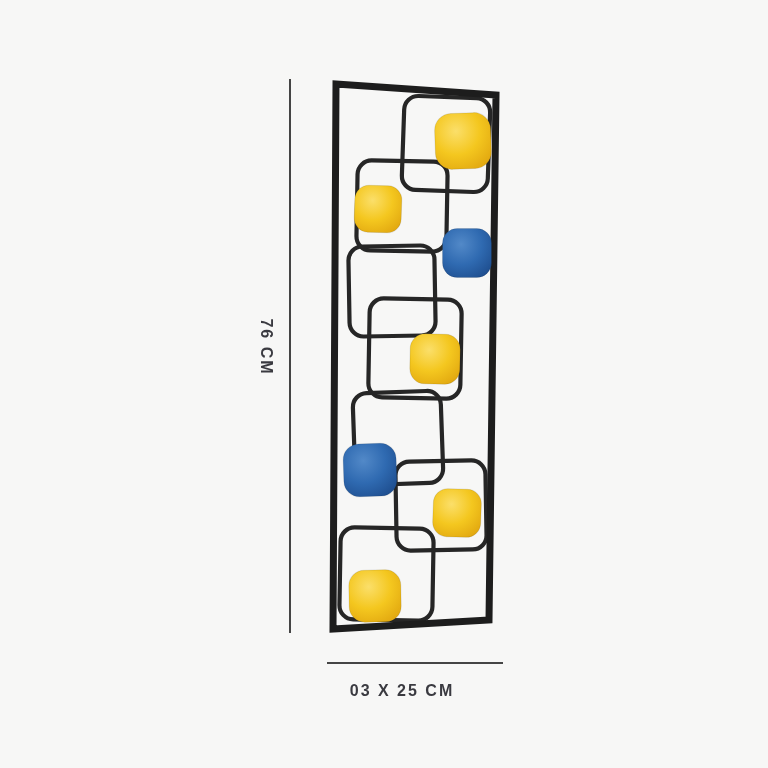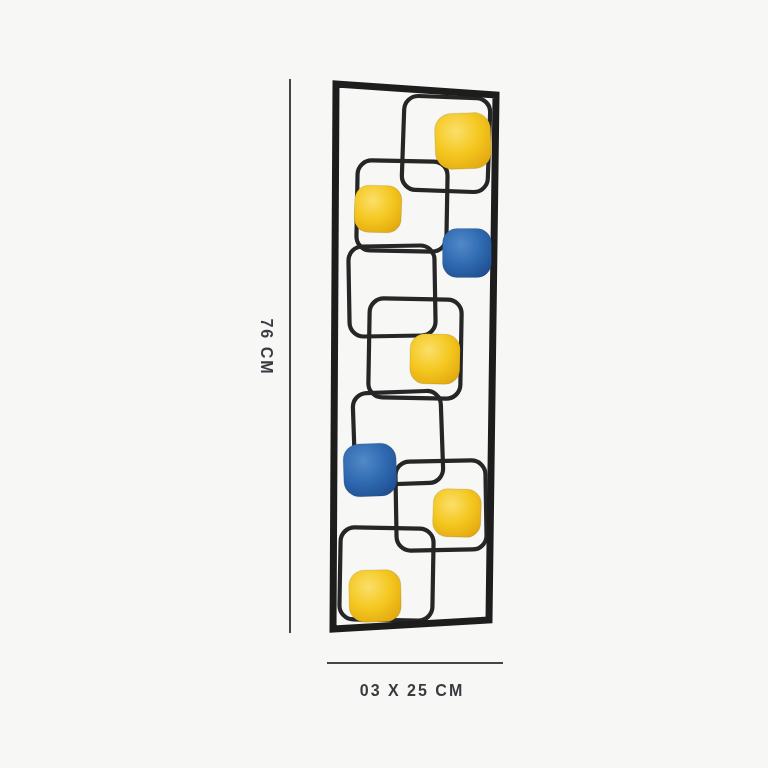--- a/index.html
+++ b/index.html
@@ -70,15 +70,15 @@
       <rect x="433" y="489" width="48" height="48" rx="14.399999999999999" ry="14.399999999999999" fill="url(#grad-yellow)" stroke="rgba(0,0,0,0.10)" stroke-width="1" transform="rotate(2 457 513)"></rect>
       <rect x="349" y="570" width="52" height="52" rx="15.6" ry="15.6" fill="url(#grad-yellow)" stroke="rgba(0,0,0,0.10)" stroke-width="1" transform="rotate(-1 375 596)"></rect>
     </svg>
 
   <div class="dim-line" id="vline" style="left: 289px; top: 79px; width: 1.6px; height: 554px; background: rgb(69, 69, 69);"></div>
 
   <div class="dim-label vertical" id="vlabel" style="left: 266px; top: 347px; color: rgb(58, 58, 64);">76 CM</div>
 
   <div class="dim-line" id="hline" style="left: 327px; top: 662px; width: 176px; height: 1.6px; background: rgb(69, 69, 69);"></div>
 
-  <div class="dim-label" id="hlabel" style="left: 412px; top: 691px; color: rgb(58, 58, 64);">03 X 25 CM</div>
+  <div class="dim-label" id="hlabel" style="left: 402px; top: 691px; color: rgb(58, 58, 64);">03 X 25 CM</div>
 
 </div>
 
 </body></html>

